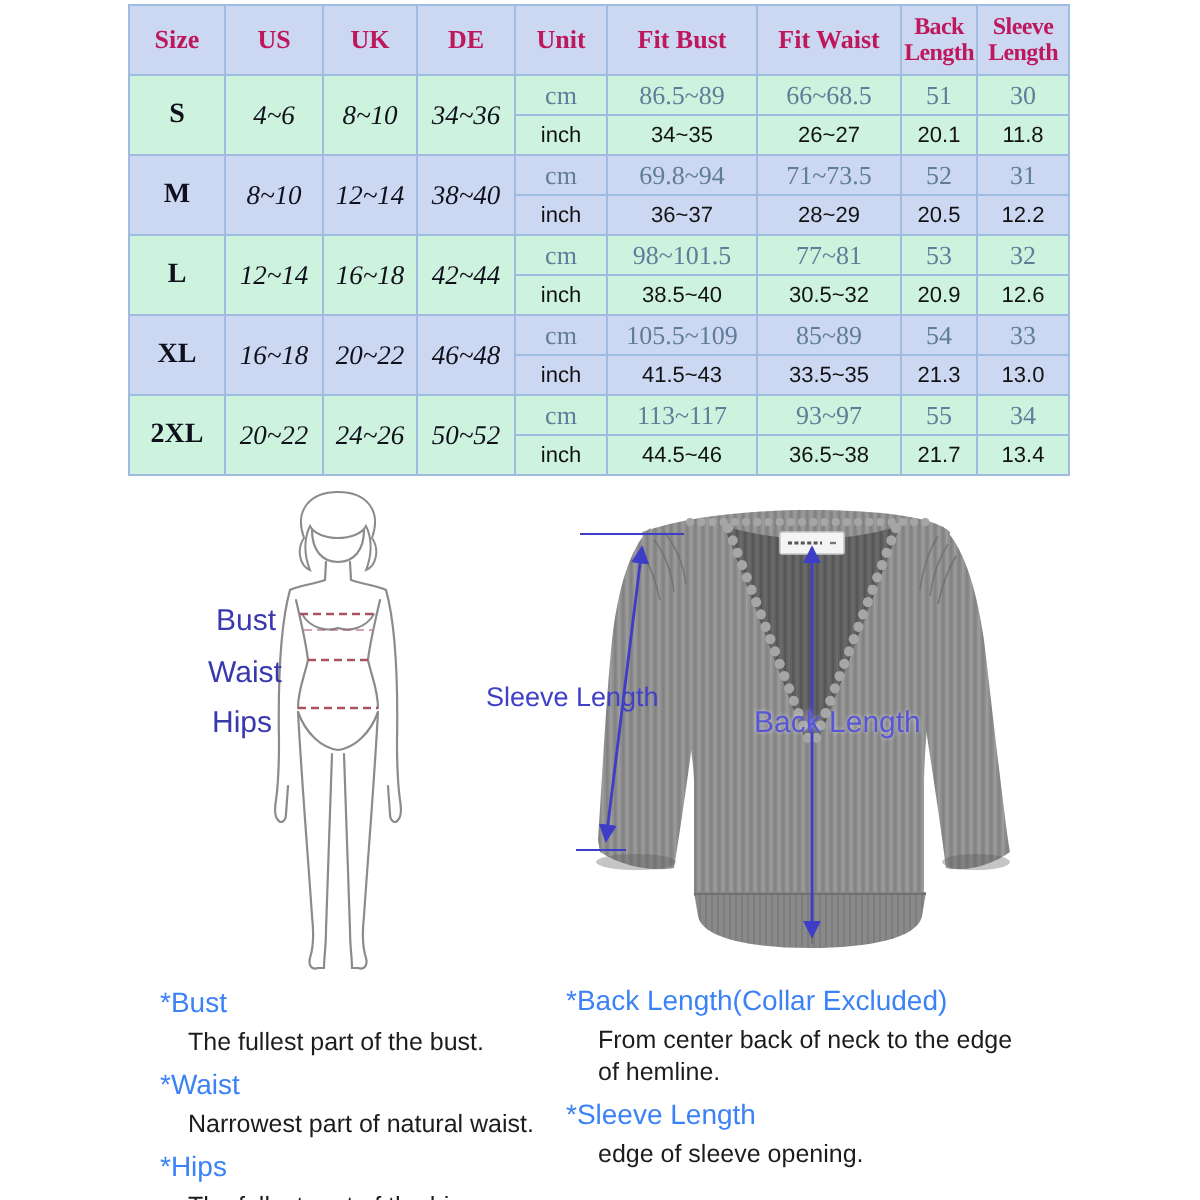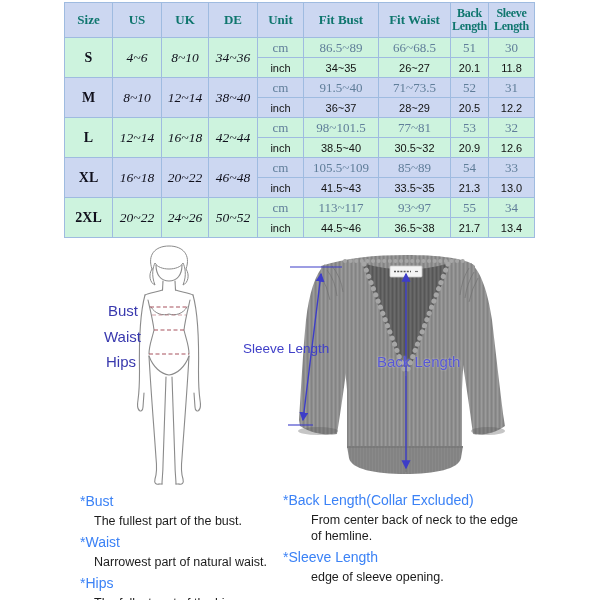--- a/index.html
+++ b/index.html
@@ -12,21 +12,21 @@
   table.size-chart {
     position:absolute; left:64px; top:2px; width:470px;
     border-collapse:collapse; table-layout:fixed;
   }
   .size-chart th, .size-chart td {
     border:1px solid #9fbbe0; text-align:center; vertical-align:middle;
     padding:0; overflow:hidden; white-space:nowrap;
   }
   .size-chart thead th {
     background:#ccd7f1; height:34px;
-    font-family:"Liberation Serif", serif; font-weight:bold; font-size:13px; color:#0f766e;margin-left:11px;
+    font-family:"Liberation Serif", serif; font-weight:bold; font-size:13px; color:#be185d;margin-left:11px;
   }
   .size-chart thead th.th-sm { font-size:12px; letter-spacing:-0.3px; white-space:normal; line-height:13px; }
   tbody.blk-mint td { background:#cdf3de; }
   tbody.blk-lav  td { background:#ccd7f1; }
   .size-chart tbody td { height:19px; }
   .c-size { font-family:"Liberation Serif", serif; font-weight:bold; font-size:14px; color:#10101c; }
   .c-intl { font-family:"Liberation Serif", serif; font-weight:normal; font-style:italic; font-size:13.5px; color:#10101c; }
   .r-cm  .c-unit, .r-cm  .c-val { font-family:"Liberation Serif", serif; font-size:13px; color:#5e7astub; }
   .r-cm  .c-unit, .r-cm  .c-val { color:#5f7d99; }
   .r-inch .c-unit, .r-inch .c-val { font-family:"Liberation Sans", sans-serif; font-size:11px; color:#121212; }
@@ -37,21 +37,21 @@
   .measure-label { color:#4040c8; }
   #sleeve-label { left:243px; top:341px; font-size:13.5px; }
   #back-label { left:377px; top:353px; font-size:15px; color:#5757d6; text-shadow:0 0 2px rgba(255,255,255,.55); }
 
   
   .defs { position:absolute; }
   #defs-left  { left:80px;  top:489px; width:210px; padding-top:4px; }
   #defs-right { left:283px; top:487px; width:290px; padding-top:5px; }
   .def-title { font-size:14px; color:#3b82f6; line-height:16px; margin:0 0 4px 0; }
   .def-desc  { font-size:12.5px; color:#1c1c1c; line-height:16px; margin:0 0 5px 14px; }
-  #defs-right .def-desc { margin-left:28px; }
+  #defs-right .def-desc { margin-left:16px; }
   svg { position:absolute; }
 </style>
 </head>
 <body>
 
 <div class="canvas">
 
   <table class="size-chart">
     <colgroup>
       <col style="width:48px">
@@ -99,21 +99,21 @@
       </tr>
     </tbody>
 
     <tbody class="blk-lav">
       <tr class="r-cm">
         <td class="c-size" rowspan="2">M</td>
         <td class="c-intl" rowspan="2">8~10</td>
         <td class="c-intl" rowspan="2">12~14</td>
         <td class="c-intl" rowspan="2">38~40</td>
         <td class="c-unit">cm</td>
-        <td class="c-val">91.5~40</td>
+        <td class="c-val">69.8~94</td>
         <td class="c-val">71~73.5</td>
         <td class="c-val">52</td>
         <td class="c-val">31</td>
       </tr>
       <tr class="r-inch">
         <td class="c-unit">inch</td>
         <td class="c-val">36~37</td>
         <td class="c-val">28~29</td>
         <td class="c-val">20.5</td>
         <td class="c-val">12.2</td>

